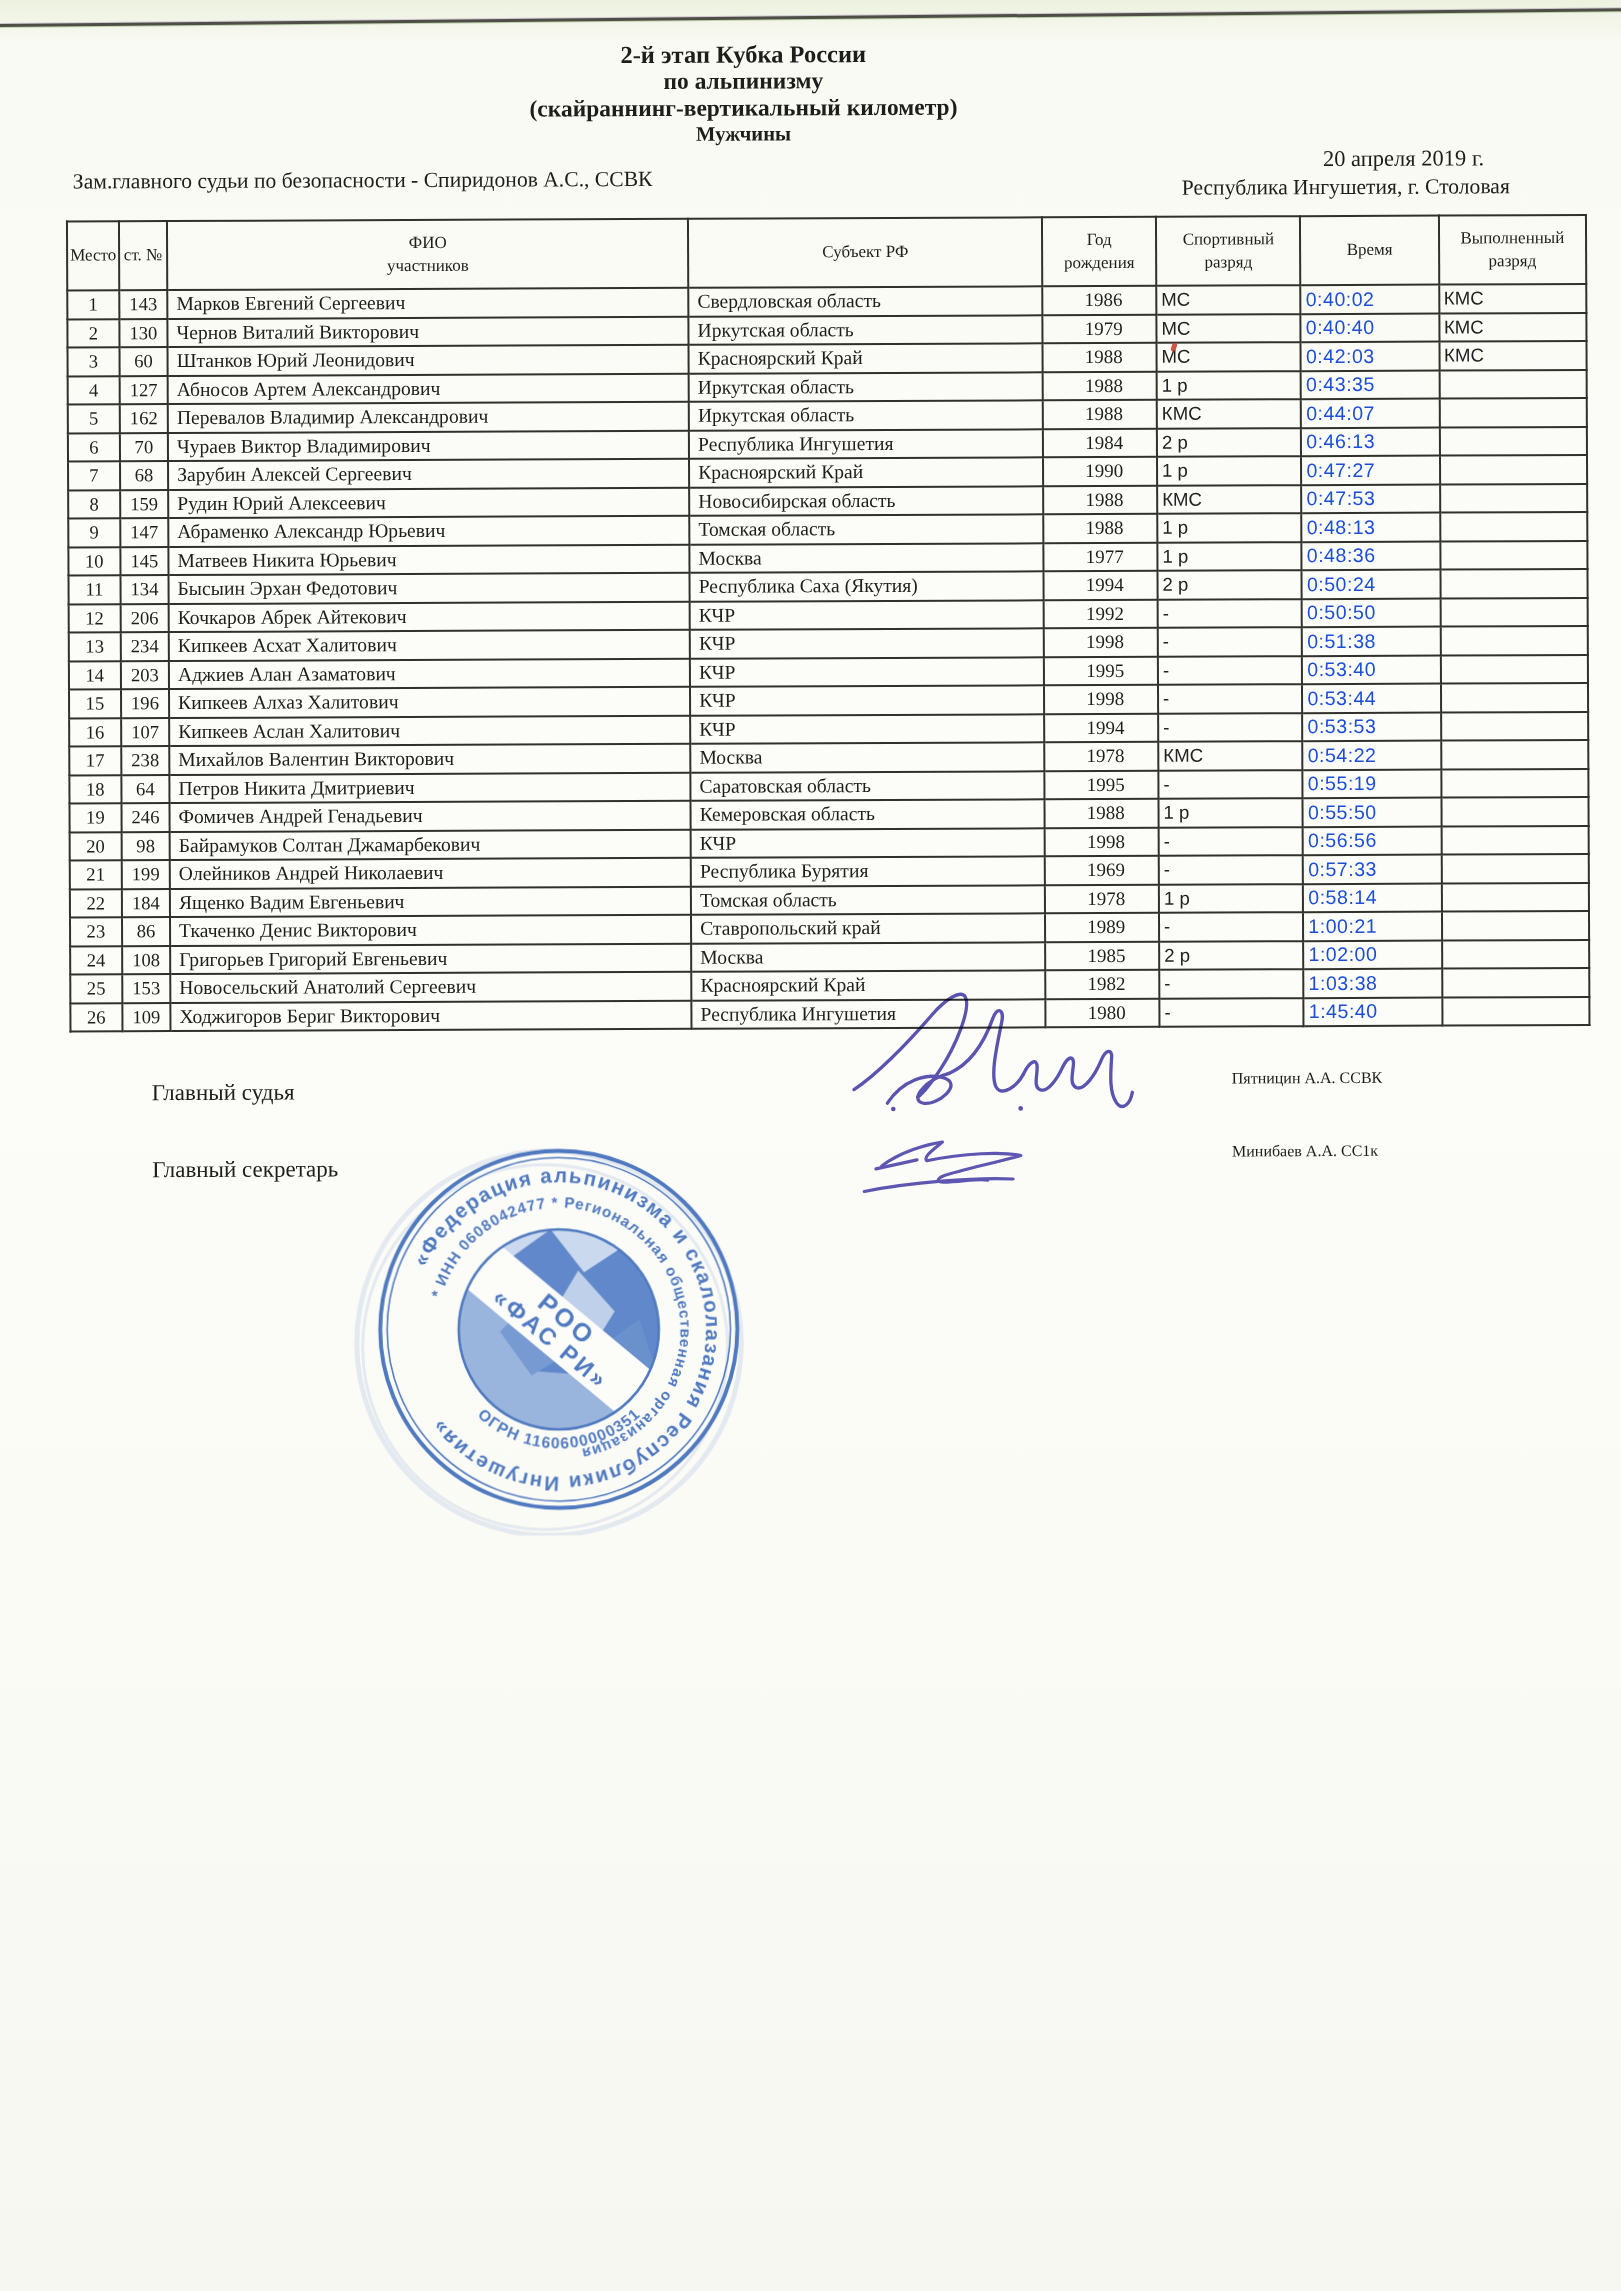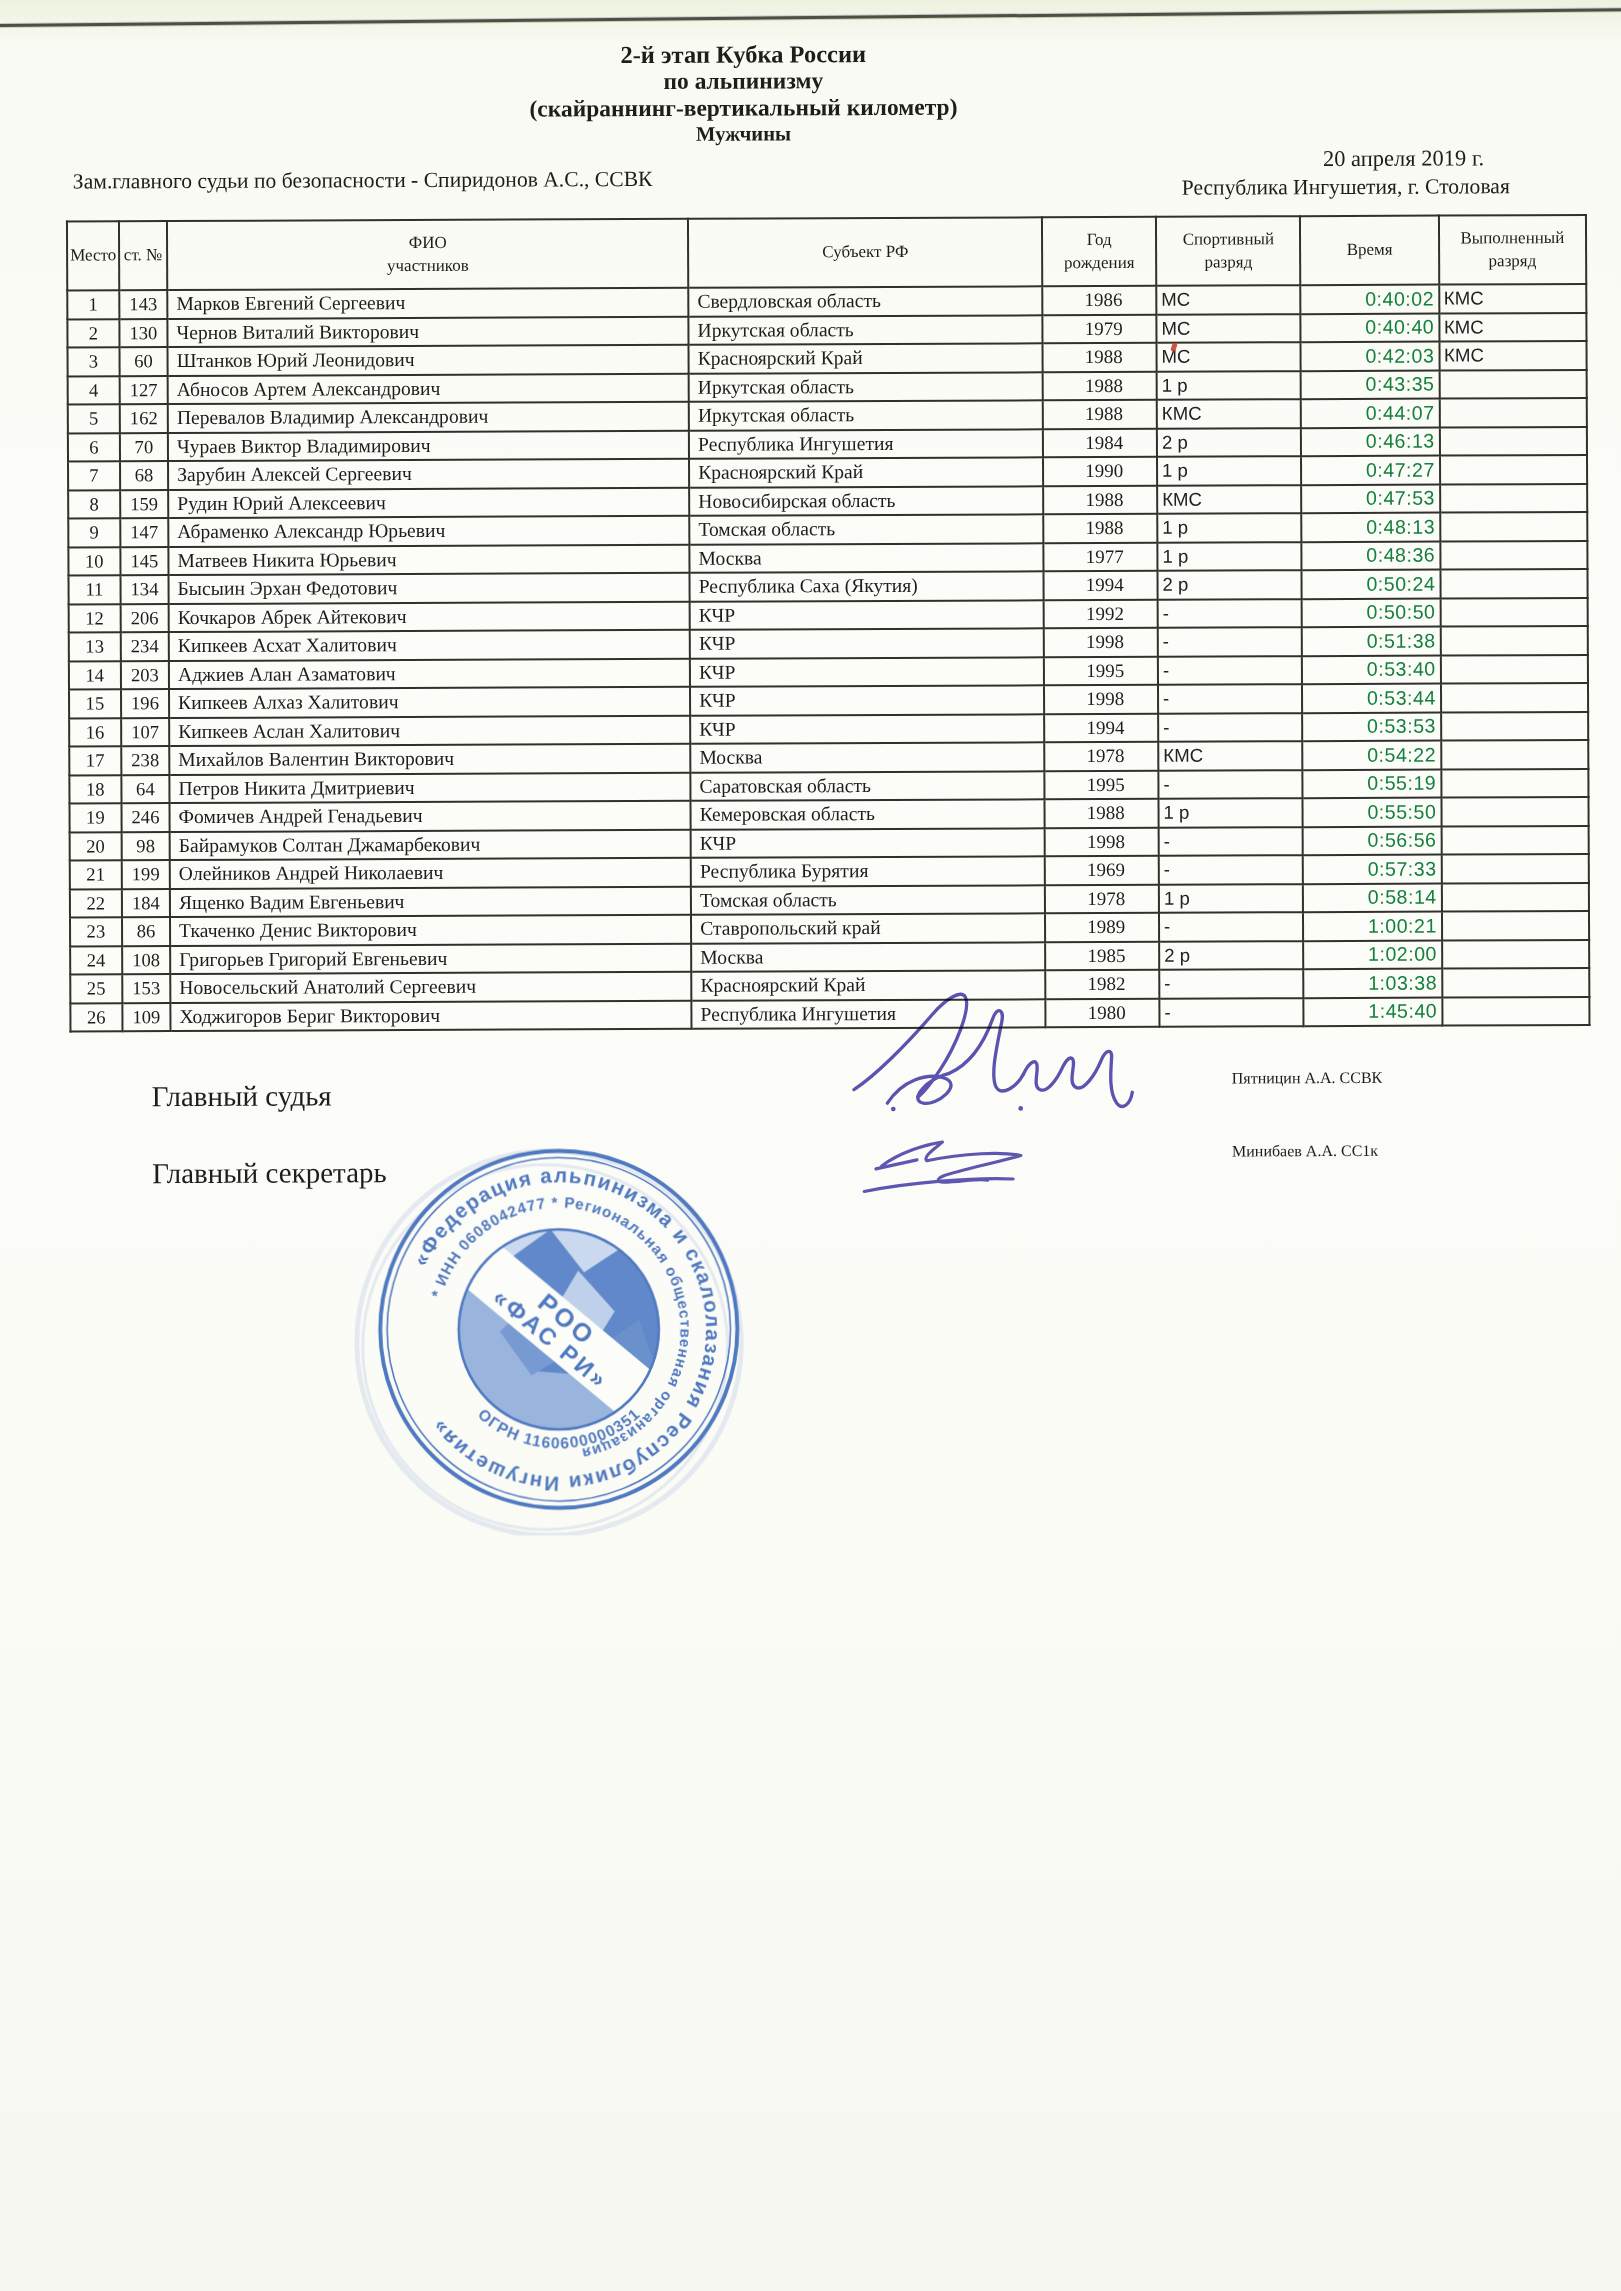--- a/index.html
+++ b/index.html
@@ -26,25 +26,25 @@
   .place-line{font-size:21.6px;}
 
   .results-table-wrap{position:absolute;left:67px;top:218px;width:1521px;}
   table{width:100%;border-collapse:collapse;border:2.9px solid #31312c;table-layout:fixed;}
   th{border:2px solid #31312c;font-weight:normal;font-size:17px;white-space:pre-line;height:67px;vertical-align:middle;padding:0 2px;line-height:1.35;}
   td{border:2px solid #31312c;height:26.5px;padding:0 3.9px;overflow:hidden;white-space:nowrap;}
   td.col-place,td.col-bib{text-align:center;font-size:18.6px;}
   td.col-name,td.col-region{text-align:left;font-size:19.6px;padding-left:7.8px;}
   td.col-year{text-align:center;font-size:19px;padding-left:12px;}
   td.col-grade,td.col-achieved{font-family:"Liberation Sans",sans-serif;font-size:18.6px;color:#222;}
-  td.col-time{text-align:right;font-family:"Liberation Sans",sans-serif;font-size:19.6px;letter-spacing:0.5px;color:#15803d;}
+  td.col-time{text-align:left;font-family:"Liberation Sans",sans-serif;font-size:19.6px;letter-spacing:0.5px;color:#1d4ed8;}
 
   .red-mark{position:absolute;left:1172px;top:345px;width:4.9px;height:8.8px;background:#c2392b;border-radius:2px;transform:rotate(18deg);opacity:.85;}
 
-  .footer-label{position:absolute;left:149px;font-size:29px;}
+  .footer-label{position:absolute;left:149px;font-size:23px;}
   .judge-label{top:1078px;}
   .secretary-label{top:1155px;}
   .footer-name{position:absolute;left:1229px;font-size:16px;}
   .judge-name{top:1072px;}
   .secretary-name{top:1145px;}
 
   .signatures-svg{position:absolute;left:814px;top:961px;mix-blend-mode:multiply;}
   .stamp-svg{position:absolute;left:349px;top:1123px;mix-blend-mode:multiply;filter:blur(0.3px);}
   .stamp-ring-text{font-family:"Liberation Sans",sans-serif;font-weight:bold;font-size:21px;letter-spacing:1.6px;fill:#3e6cba;}
   .stamp-ring-inner{font-family:"Liberation Sans",sans-serif;font-weight:bold;font-size:15.5px;letter-spacing:1px;fill:#3e6cba;}

